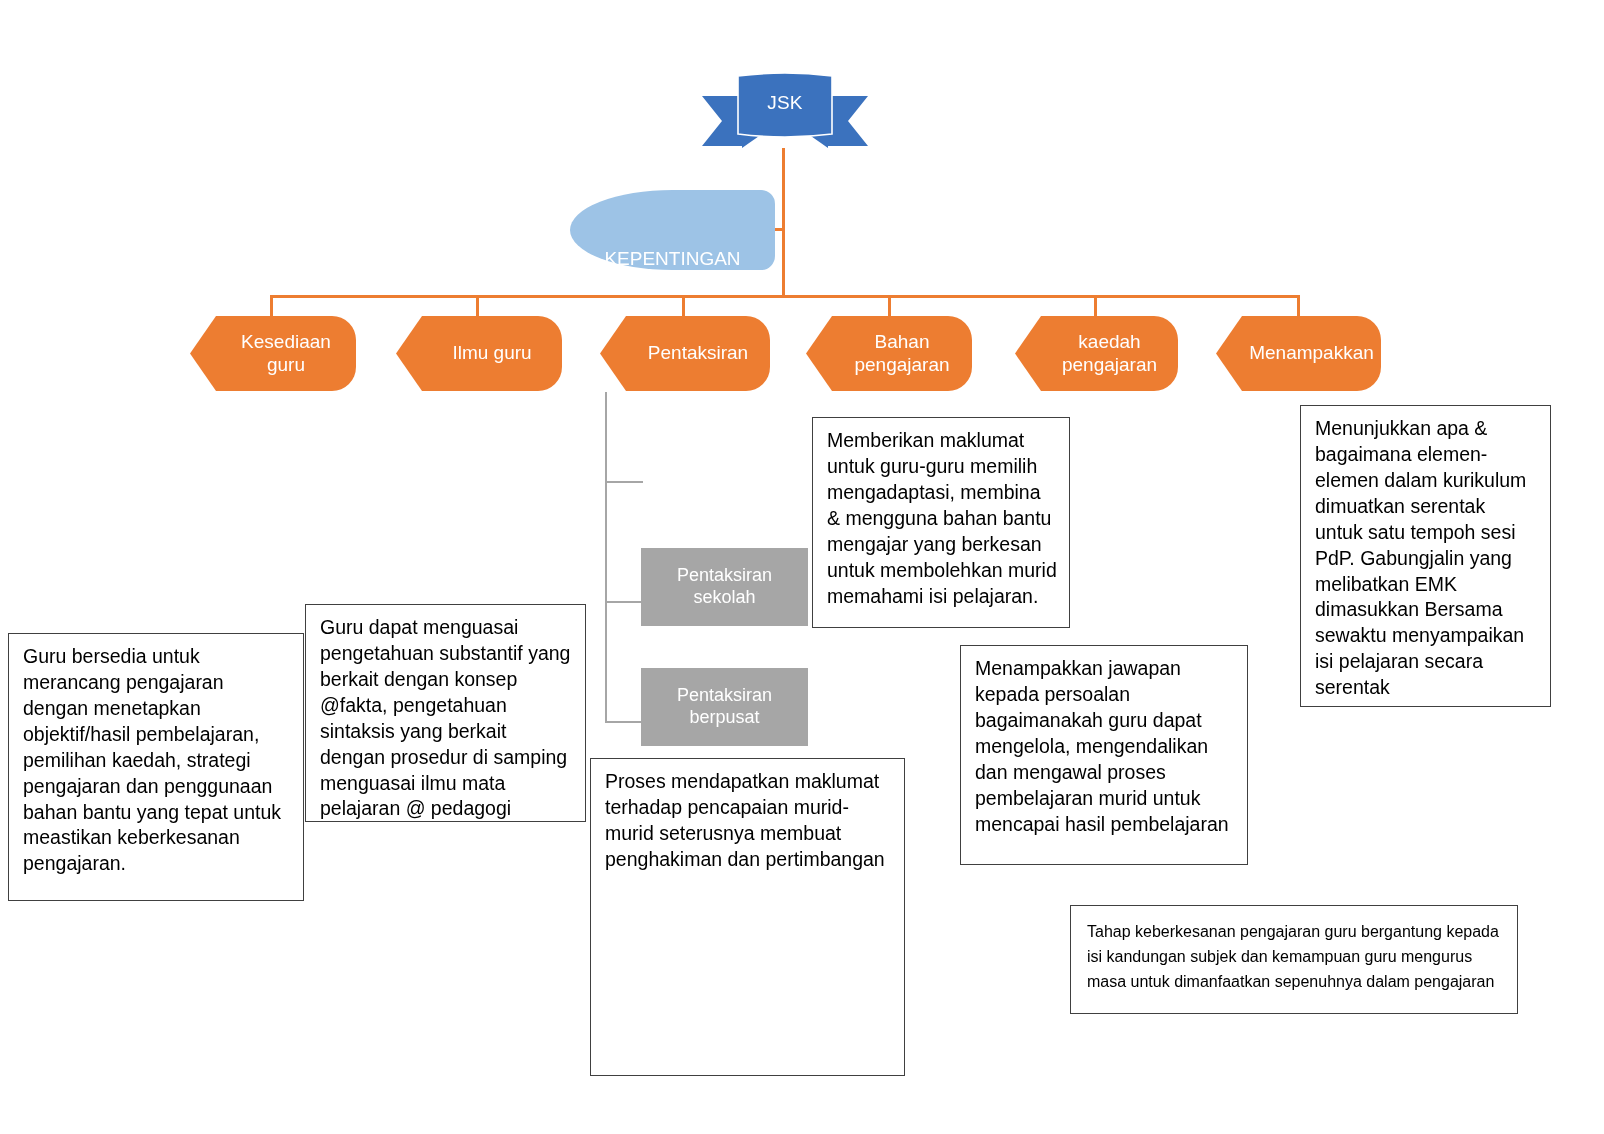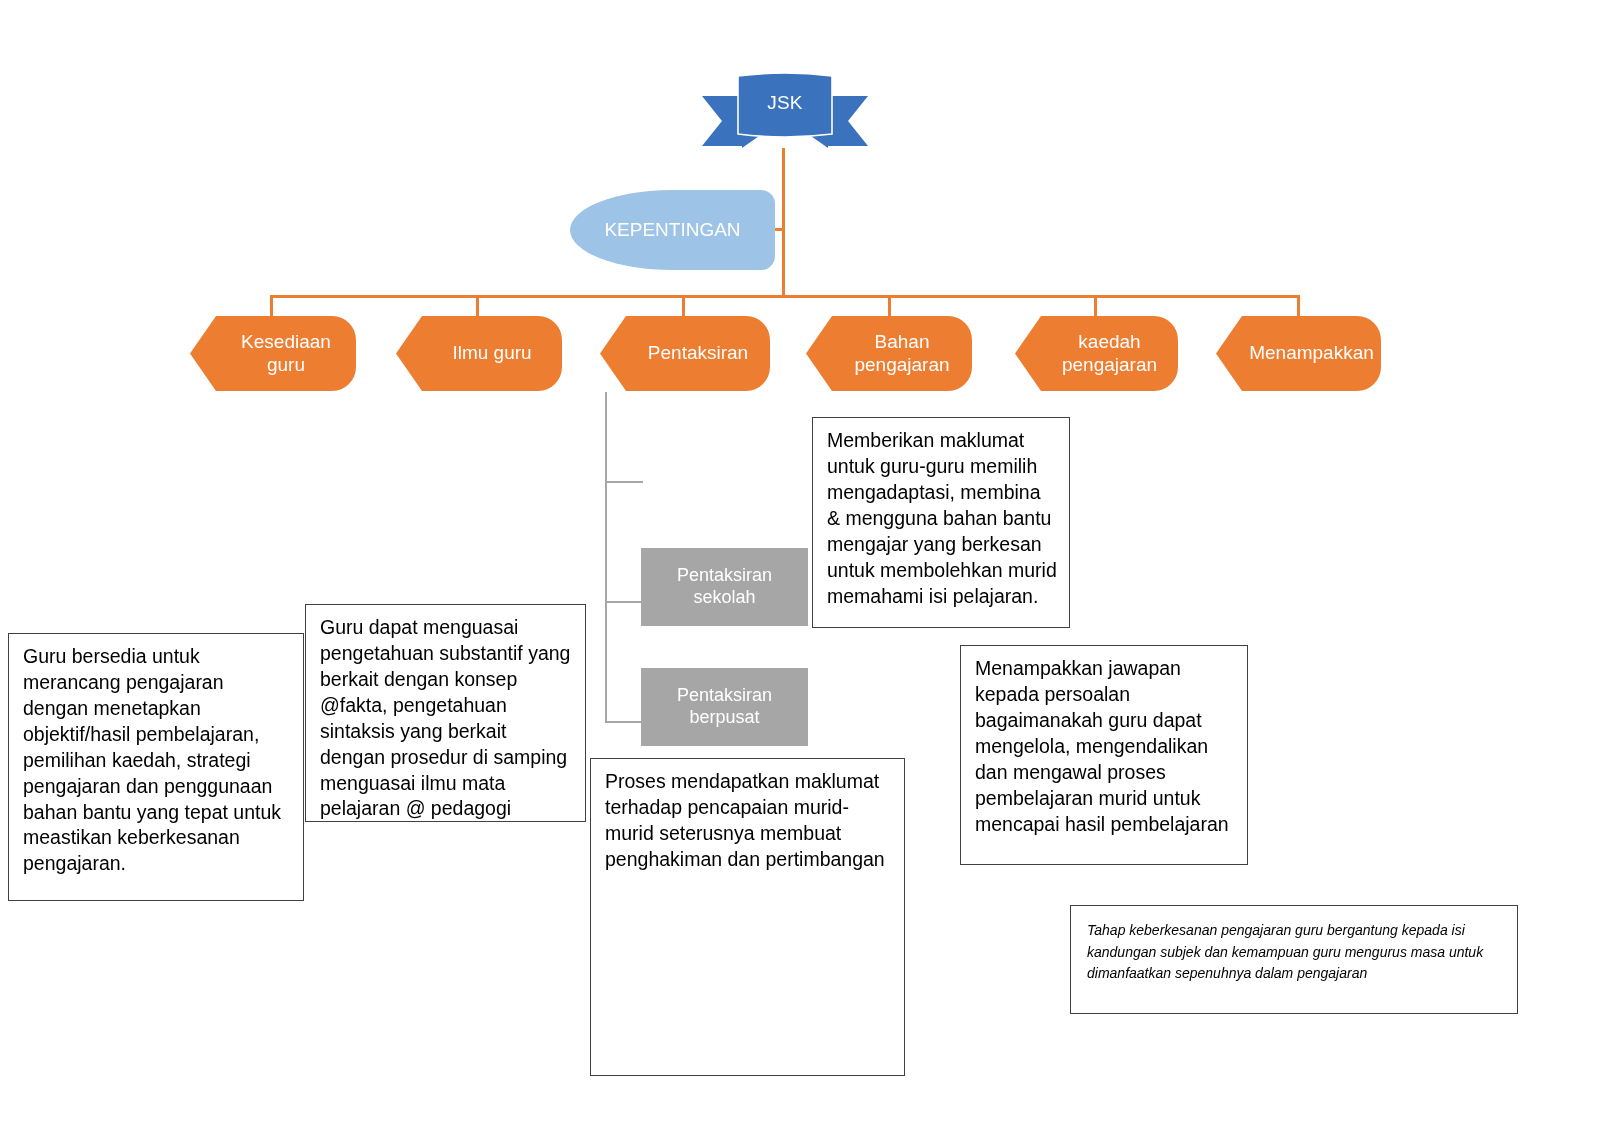--- a/index.html
+++ b/index.html
@@ -55,21 +55,21 @@
   
   .kepentingan {
     position: absolute;
     left: 570px;
     top: 190px;
     width: 205px;
     height: 80px;
     background: #9DC3E6;
     border-radius: 100px 0 0 100px;
     display: flex;
-    align-items: center;
+    align-items: flex-end;
     justify-content: center;
     color: #ffffff;
     font-size: 19px;
   }
   .kepentingan.round-right { border-radius: 50% 14px 14px 50%; }
 
   
   .onode {
     position: absolute;
     height: 75px;
@@ -110,24 +110,23 @@
     border: 1.3px solid #404040;
     box-sizing: border-box;
     padding: 10px 12px 8px 14px;
     font-size: 19.5px;
     line-height: 1.33;
     color: #000000;
   }
   .tbox p { margin: 0; }
   .tbox p + p { margin-top: 20px; }
   .tbox.calibri {
-    font-size: 14px;
+    font-size: 16px;
     line-height: 1.55;
     padding: 14px 12px 0 16px;
-    font-style: italic;
   }
 </style>
 </head>
 <body>
 
 <div id="canvas">
 
   <div class="conn" style="left:782px; top:148px; width:3px; height:149px;"></div>
 
   <div class="conn" style="left:770px; top:228px; width:14px; height:3px;"></div>
@@ -200,20 +199,23 @@
 
   <div class="gnode" style="left:641px; top:668px; width:167px; height:78px;">
     <span style="white-space:pre-line;">Pentaksiran
 berpusat</span>
   </div>
 
   <div class="tbox" style="left:812px; top:417px; width:258px; height:211px;">
     <p>Memberikan maklumat untuk guru-guru memilih mengadaptasi, membina &amp; mengguna bahan bantu mengajar yang berkesan untuk membolehkan murid memahami isi pelajaran.</p>
   </div>
 
+  <div class="tbox" style="left:1300px; top:405px; width:251px; height:302px;">
+    <p>Menunjukkan apa &amp; bagaimana elemen-elemen dalam kurikulum dimuatkan serentak untuk satu tempoh sesi PdP. Gabungjalin yang melibatkan EMK dimasukkan Bersama sewaktu menyampaikan isi pelajaran secara serentak</p>
+  </div>
 
   <div class="tbox" style="left:8px; top:633px; width:296px; height:268px;">
     <p>Guru bersedia untuk merancang pengajaran dengan menetapkan objektif/hasil pembelajaran, pemilihan kaedah, strategi pengajaran dan penggunaan bahan bantu yang tepat untuk meastikan keberkesanan pengajaran.</p>
   </div>
 
   <div class="tbox" style="left:305px; top:604px; width:281px; height:218px;">
     <p>Guru dapat menguasai pengetahuan substantif yang berkait dengan konsep @fakta, pengetahuan sintaksis yang berkait dengan prosedur di samping menguasai ilmu mata pelajaran @ pedagogi</p>
   </div>
 
   <div class="tbox" style="left:960px; top:645px; width:288px; height:220px;">

